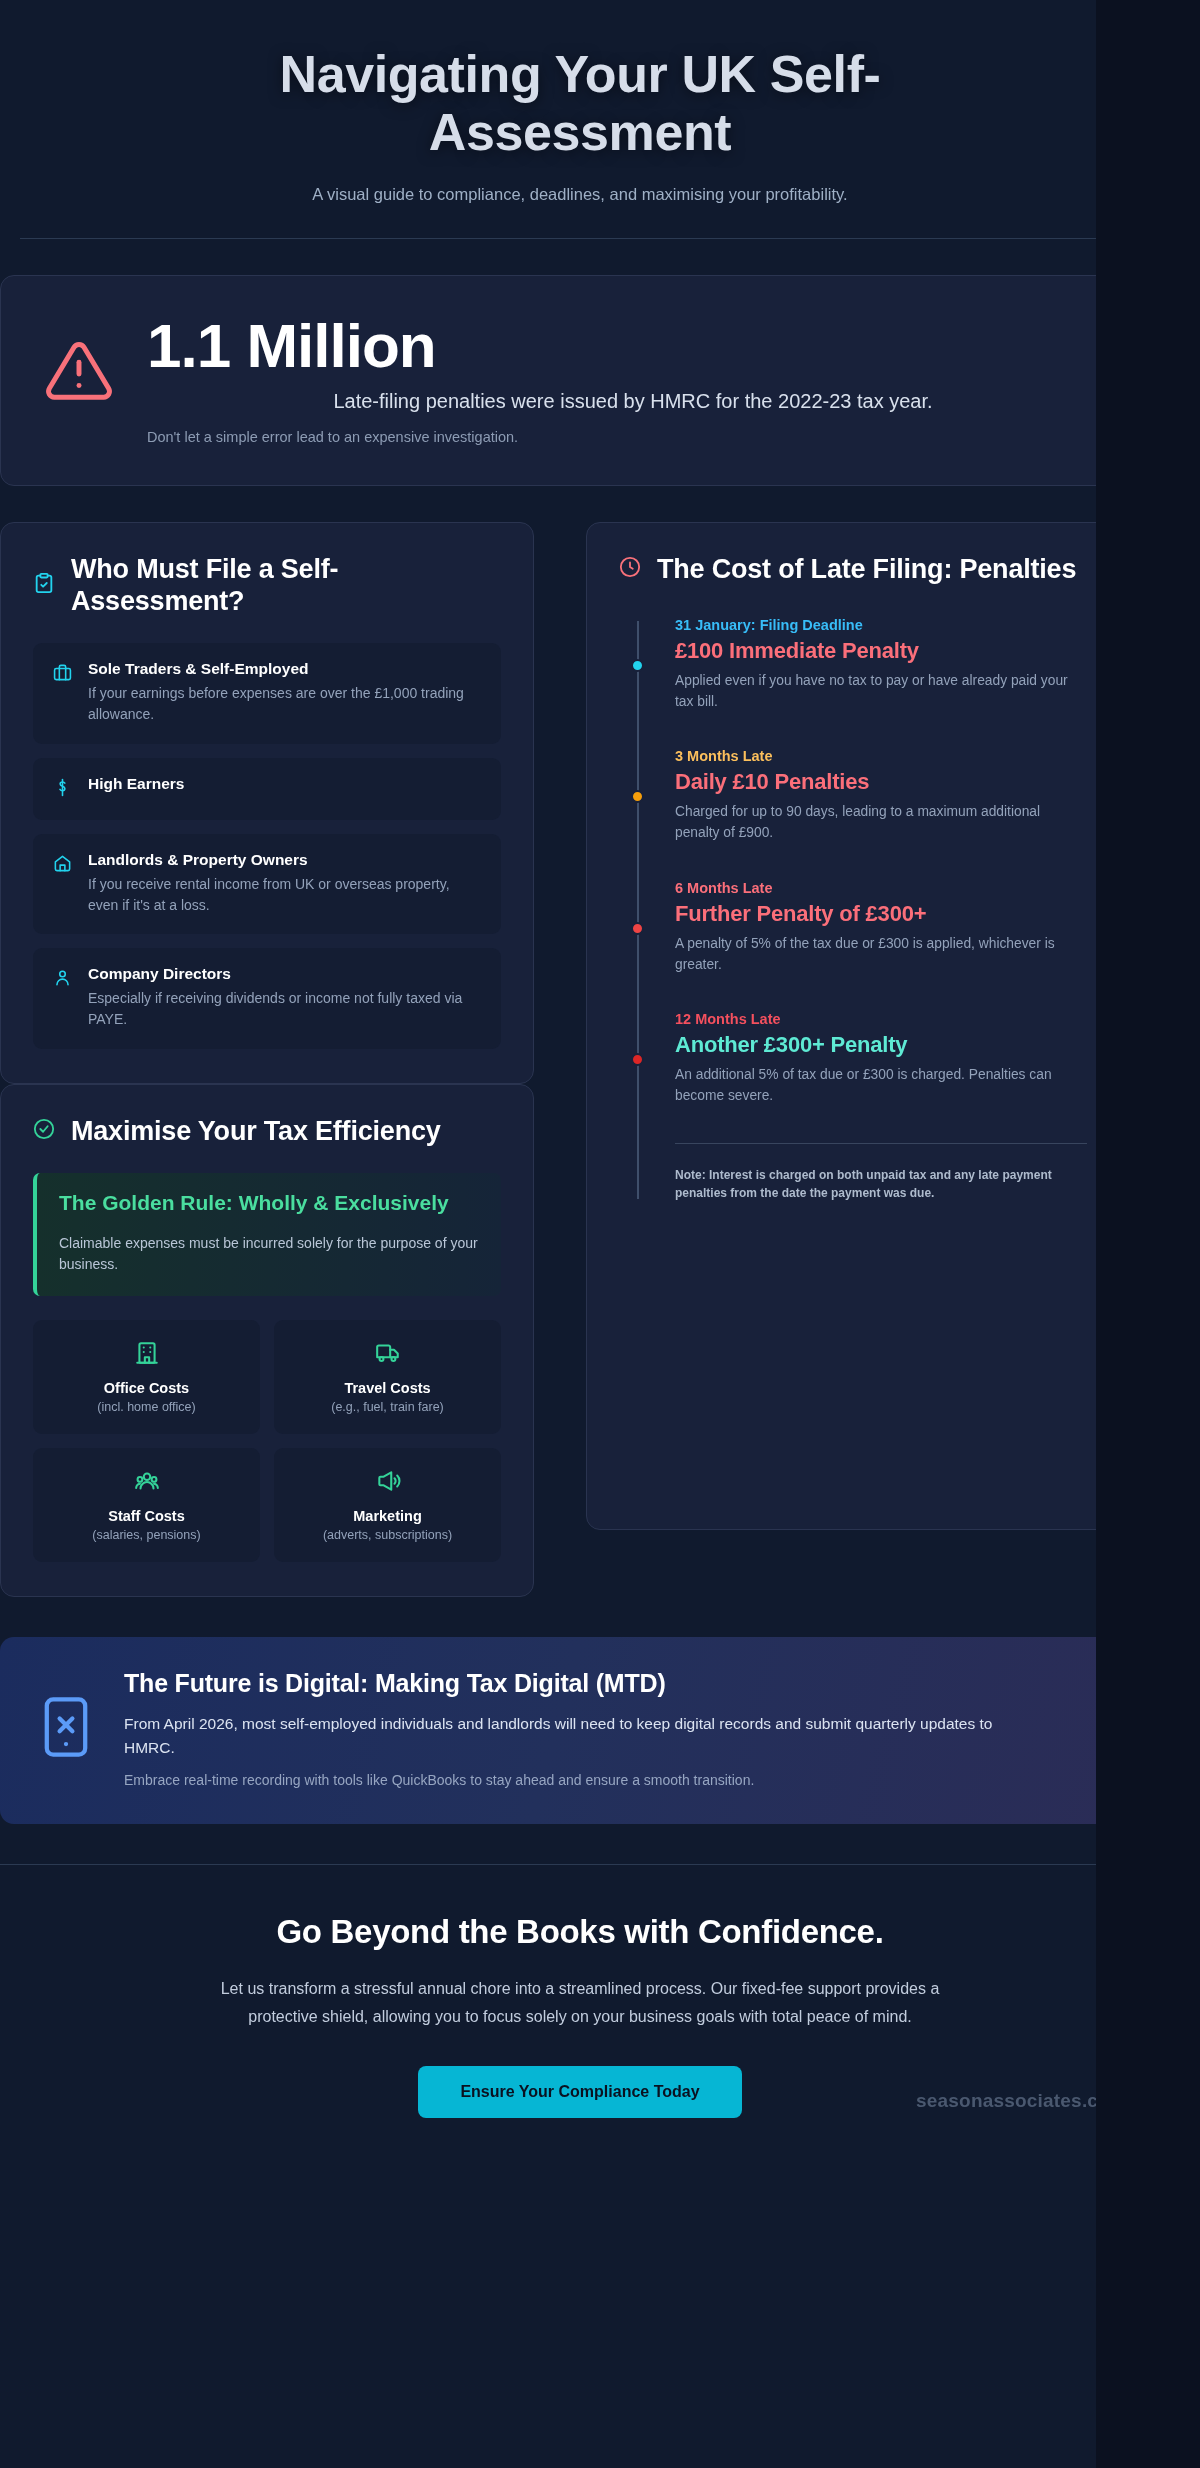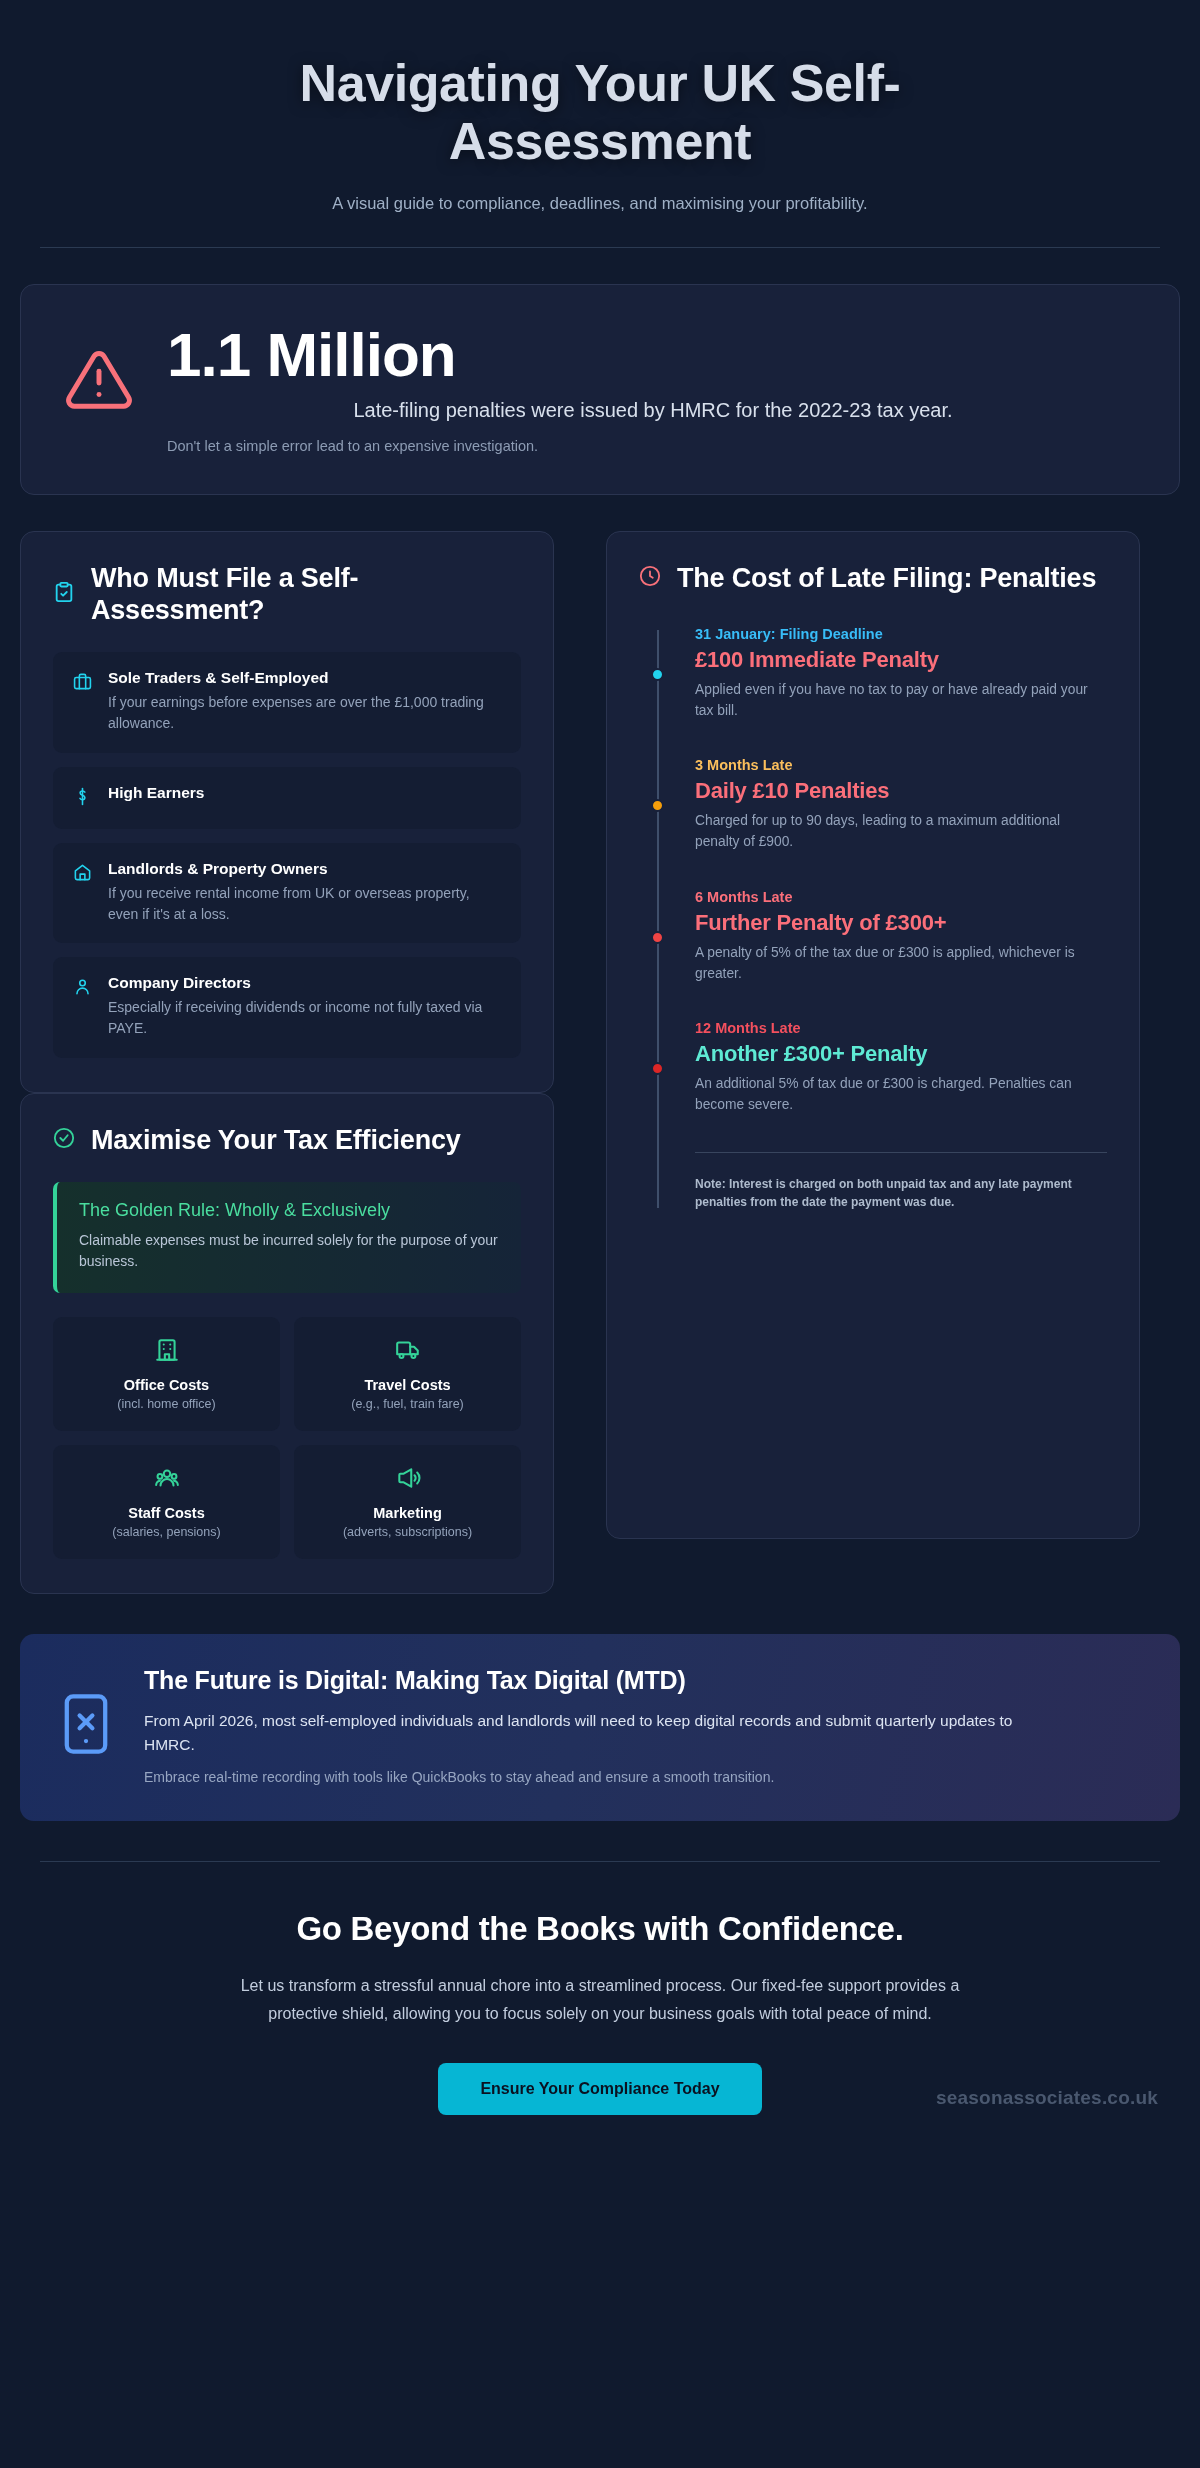--- a/index.html
+++ b/index.html
@@ -5,24 +5,24 @@
   * { box-sizing: border-box; margin: 0; padding: 0; }
 
   html, body {
     width: 1200px;
     background: #0b1120;
     font-family: "Liberation Sans", sans-serif;
     -webkit-font-smoothing: antialiased;
   }
 
   .page {
-    width: 1200px;
+    width: 1096px;
     min-height: 2468px;
     background: #101a2e;
-    padding: 12px 0 0 0;
+    padding: 3px 0 0 0;
     position: relative;
     overflow: hidden;
   }
 
   .wrap { width: 1160px; margin: 0 auto; }
 
   
   .header { padding: 42px 0 0 0; text-align: center; }
   .header h1 {
     font-size: 52px;
@@ -139,24 +139,24 @@
 
   
   .golden {
     background: linear-gradient(90deg, #15302c 0%, #152438 100%);
     border-left: 4px solid #34d399;
     border-radius: 7px;
     padding: 18px 22px 21px 22px;
     margin-bottom: 24px;
   }
   .golden-title {
-    font-size: 18px;
-    font-weight: 400;
+    font-size: 21px;
+    font-weight: 700;
     color: #4ade9f;
-    margin-bottom: 9px;
+    margin-bottom: 18px;
   }
   .golden-desc {
     font-size: 14px;
     line-height: 1.5;
     color: #b9c6d7;
   }
 
   
   .exp-grid {
     display: grid;

